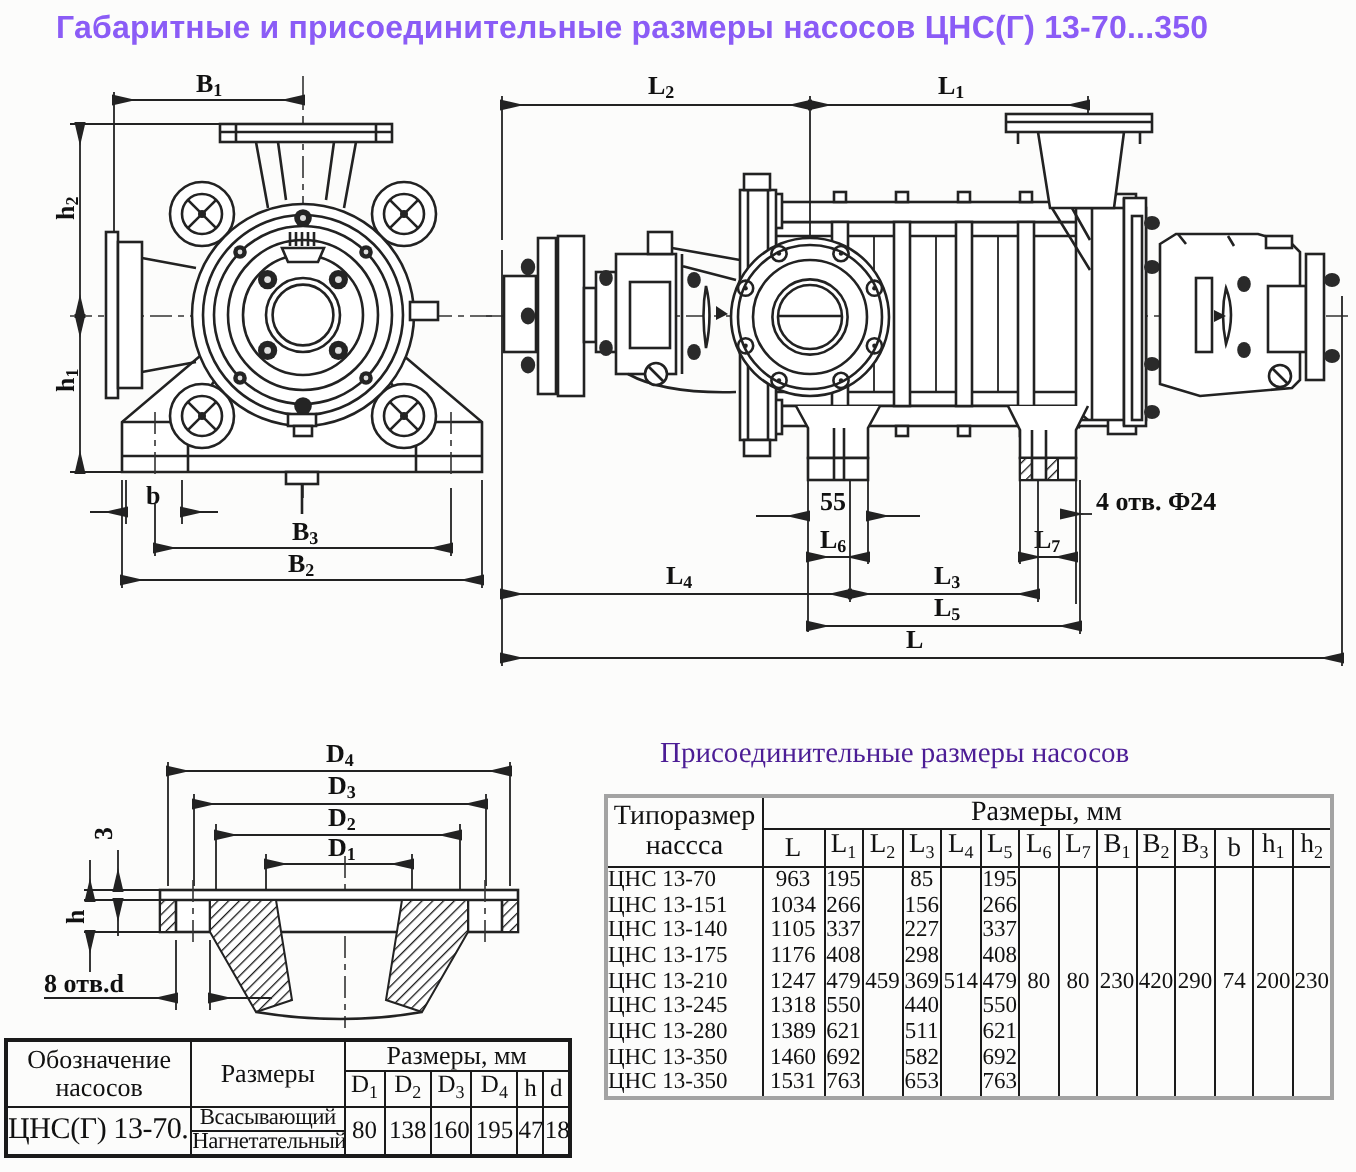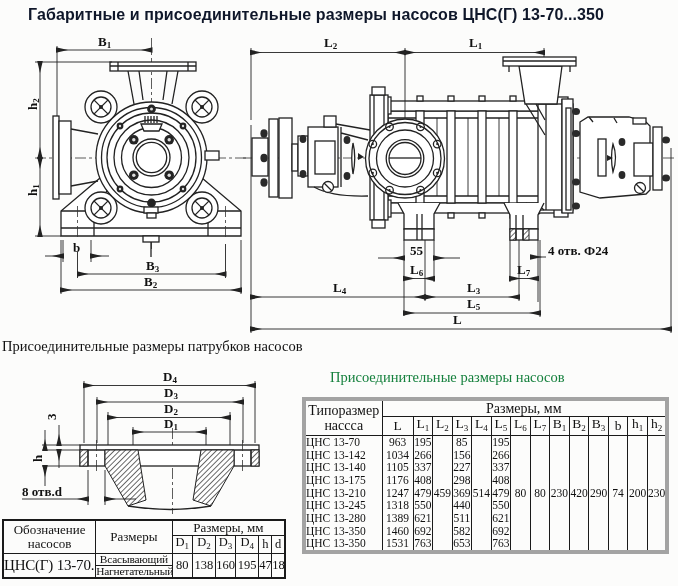--- a/index.html
+++ b/index.html
@@ -1,31 +1,31 @@
 <!DOCTYPE html>
 <html><head><meta charset="utf-8">
 <style>
  html,body {margin:0;padding:0;}
  body {width:678px;height:586px;background:#fcfcfb;overflow:hidden;}
  .page {position:relative;width:678px;height:586px;font-family:"Liberation Serif",serif;color:#1c1c1c;}
- .title {position:absolute;left:28px;top:6px;font-family:"Liberation Sans",sans-serif;font-weight:bold;font-size:16px;letter-spacing:0.1px;color:#0f172a;}
+ .title {position:absolute;left:28px;top:6px;font-family:"Liberation Sans",sans-serif;font-weight:bold;font-size:16px;letter-spacing:0.1px;color:#8b5cf6;}
  .h2 {position:absolute;left:2px;top:338px;font-size:14.5px;color:#111;}
- .h3 {position:absolute;left:330px;top:369px;font-size:14.5px;color:#15803d;}
+ .h3 {position:absolute;left:330px;top:369px;font-size:14.5px;color:#4c1d95;}
  svg {position:absolute;left:0;top:0;}
  .ln {stroke:#222;stroke-width:1.3;fill:none;}
  .lnw {stroke:#222;stroke-width:1.3;fill:#fff;}
  .lnh {stroke:#222;stroke-width:1;fill:url(#hp);}
  .cl {stroke:#333;stroke-width:0.8;fill:none;stroke-dasharray:11 3 3 3;}
  .dl {stroke:#222;stroke-width:0.9;fill:none;}
  .dim {font-family:"Liberation Serif",serif;font-weight:bold;font-size:13px;fill:#111;}
  .sub {font-size:9px;}
  table {border-collapse:collapse;table-layout:fixed;font-family:"Liberation Serif",serif;color:#111;}
  td {border:1px solid #1a1a1a;text-align:center;padding:0;overflow:hidden;white-space:nowrap;}
  .rt-wrap {position:absolute;left:302px;top:397px;}
- .rt {border:4px solid #a3a3a3;font-size:12px;}
+ .rt {border:2px solid #a3a3a3;font-size:12px;}
  .rt .hd {font-size:14px;line-height:15px;}
  .rt .hd1 {height:15px;}
  .rt .sh td {height:15px;font-size:13.5px;line-height:14px;}
  .rt tr.d td {height:12.65px;font-size:11.5px;line-height:12.65px;border-top:none;border-bottom:none;}
  .rt td.nm {text-align:left;font-size:12px;}
  .tsub {font-size:9px;vertical-align:-3px;}
  .lt-wrap {position:absolute;left:2px;top:519px;}
  .lt {border:2px solid #1a1a1a;width:284px;}
  .lt .hd {font-size:13px;line-height:14px;}
  .lt .sh td {height:13px;font-size:12.5px;line-height:13px;}
@@ -369,21 +369,20 @@
 
  <line x1="88" y1="470" x2="88" y2="505" class="dl"></line>
  <line x1="105" y1="470" x2="105" y2="505" class="dl"></line>
  <line x1="64" y1="499" x2="88" y2="499" class="dl" marker-end="url(#ae)"></line>
  <line x1="105" y1="499" x2="136" y2="499" class="dl" marker-start="url(#as)"></line>
  <text x="22" y="496" class="dim">8 отв.d</text>
  <line x1="22" y1="499" x2="64" y2="499" class="dl"></line>
 </g>
 
  </svg>
- <div class="h2">Присоединительные размеры патрубков насосов</div>
  <div class="h3">Присоединительные размеры насосов</div>
 
 <div class="rt-wrap">
 <table class="rt">
  <colgroup>
   <col style="width:78px">
           <col style="width:31px">
   <col style="width:19.54px">
           <col style="width:19.54px">
           <col style="width:19.54px">
@@ -430,21 +429,21 @@
             <td rowspan="9">80</td>
             <td rowspan="9">80</td>
             <td rowspan="9">230</td>
             <td rowspan="9">420</td>
             <td rowspan="9">290</td>
             <td rowspan="9">74</td>
             <td rowspan="9">200</td>
             <td rowspan="9">230</td>
           </tr>
 <tr class="d">
-            <td class="nm">ЦНС 13-142</td>
+            <td class="nm">ЦНС 13-151</td>
             <td>1034</td>
             <td>266</td>
             <td>156</td>
             <td>266</td>
           </tr>
 <tr class="d">
             <td class="nm">ЦНС 13-140</td>
             <td>1105</td>
             <td>337</td>
             <td>227</td>

